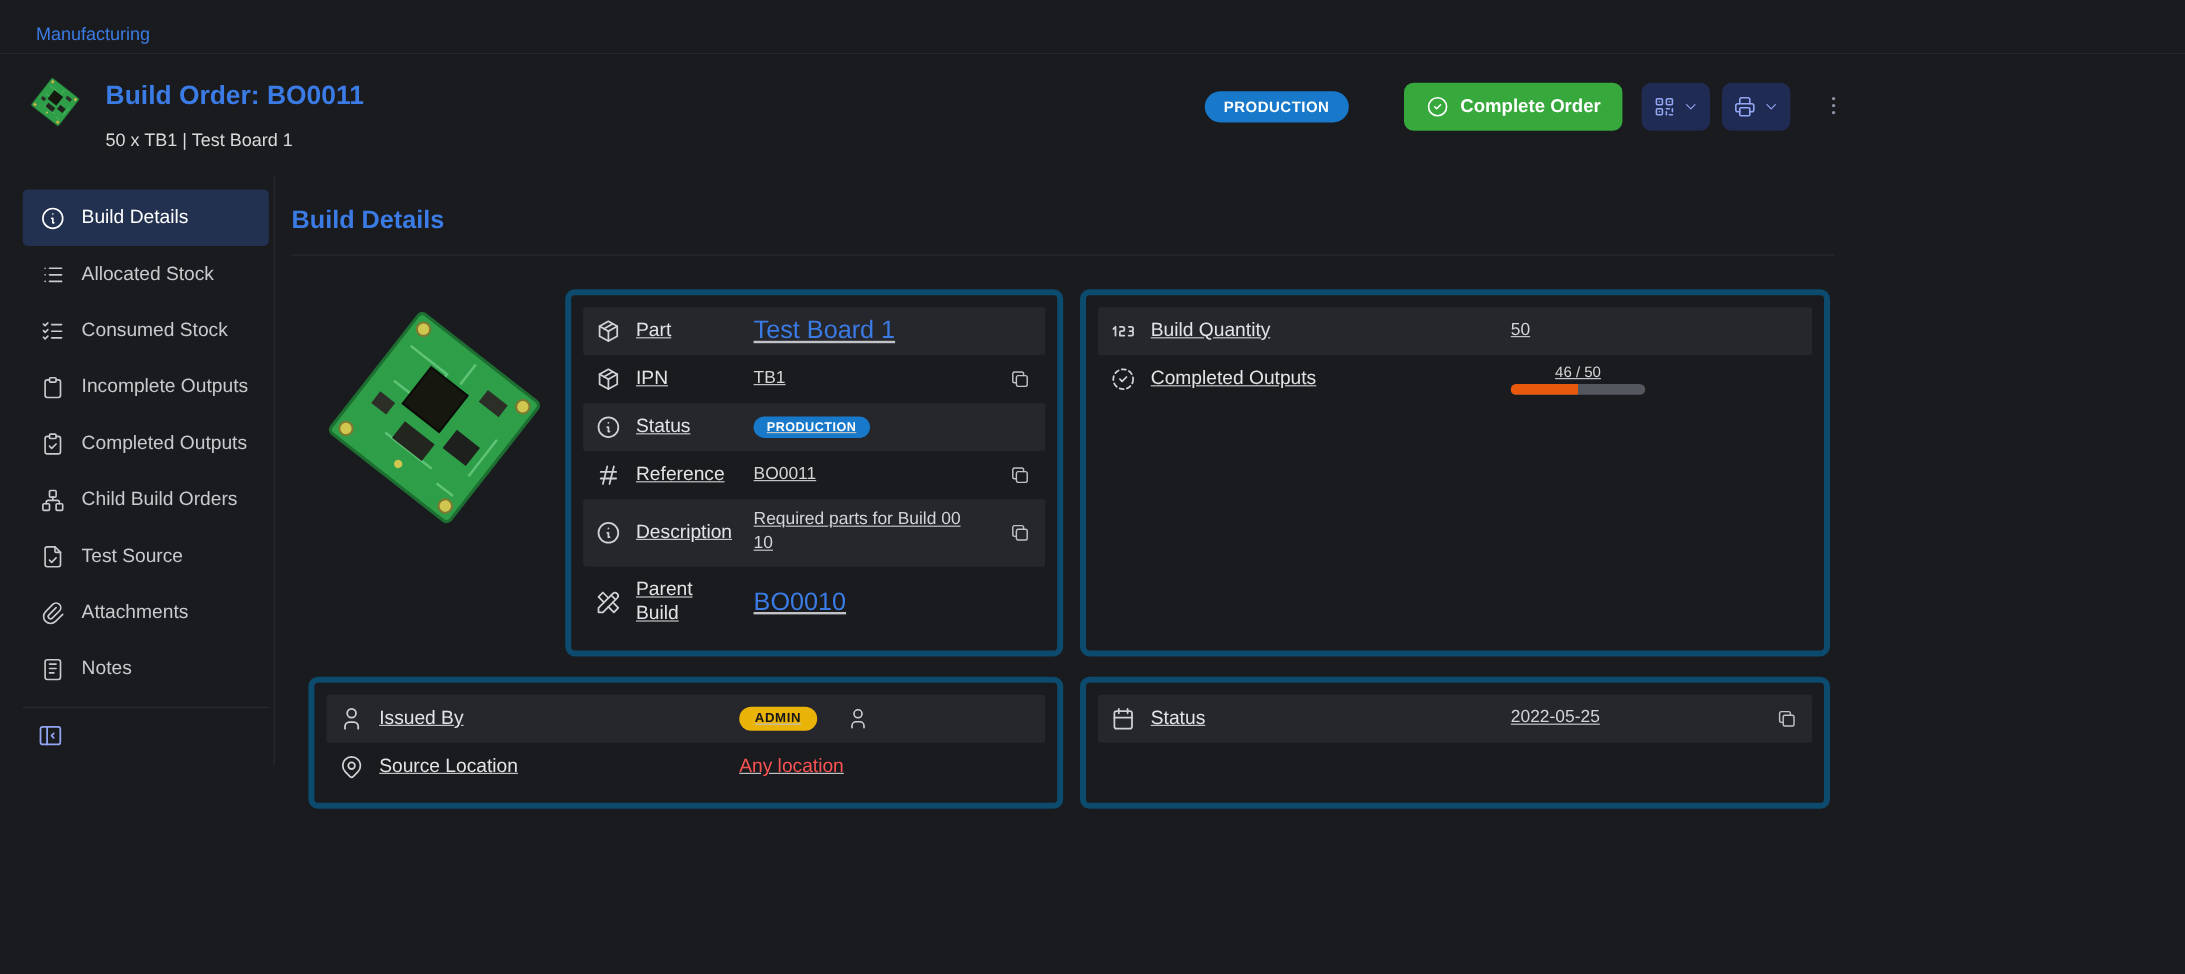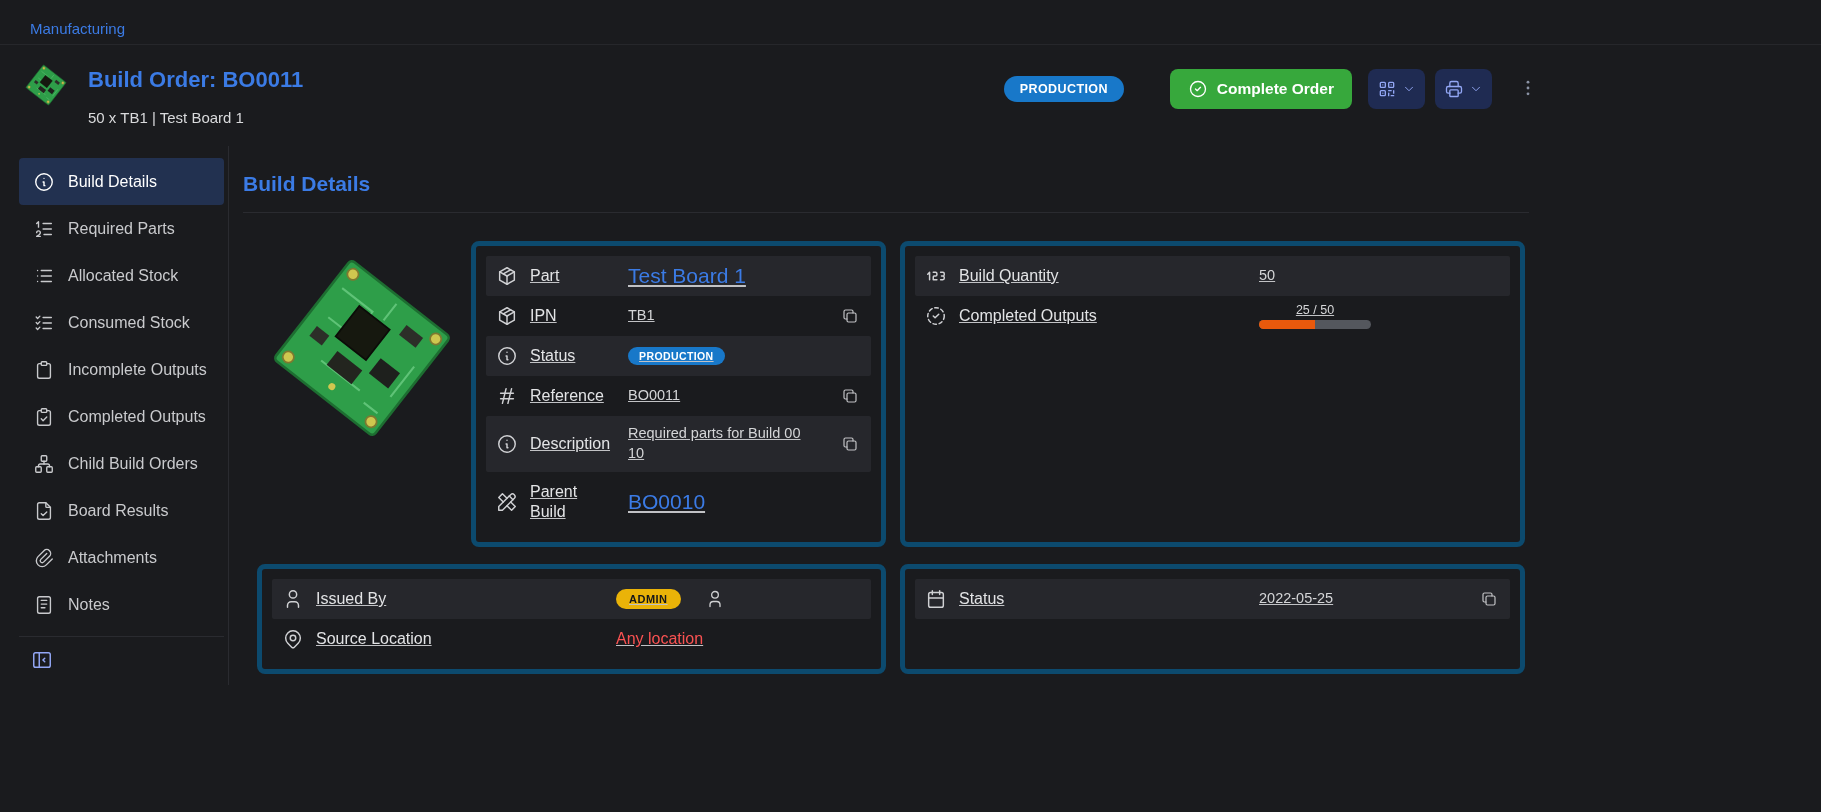--- a/index.html
+++ b/index.html
@@ -292,26 +292,20 @@
 <div class="layout">
   <aside class="sidebar">
     <div class="nav-item active">
       <svg class="ic ic22">
           <use href="#i-info"></use>
         </svg>
       <span class="nav-label">Build Details</span>
     </div>
     <div class="nav-item">
       <svg class="ic ic22">
-          <use href="#i-list-numbers"></use>
-        </svg>
-      <span class="nav-label">Required Parts</span>
-    </div>
-    <div class="nav-item">
-      <svg class="ic ic22">
           <use href="#i-list"></use>
         </svg>
       <span class="nav-label">Allocated Stock</span>
     </div>
     <div class="nav-item">
       <svg class="ic ic22">
           <use href="#i-list-check"></use>
         </svg>
       <span class="nav-label">Consumed Stock</span>
     </div>
@@ -330,21 +324,21 @@
     <div class="nav-item">
       <svg class="ic ic22">
           <use href="#i-sitemap"></use>
         </svg>
       <span class="nav-label">Child Build Orders</span>
     </div>
     <div class="nav-item">
       <svg class="ic ic22">
           <use href="#i-file-check"></use>
         </svg>
-      <span class="nav-label">Board Results</span>
+      <span class="nav-label">Test Source</span>
     </div>
     <div class="nav-item">
       <svg class="ic ic22">
           <use href="#i-paperclip"></use>
         </svg>
       <span class="nav-label">Attachments</span>
     </div>
     <div class="nav-item">
       <svg class="ic ic22">
           <use href="#i-notes"></use>
@@ -439,21 +433,21 @@
             </svg>
           <span class="tlabel">Build Quantity</span>
           <span class="tvalue">50</span>
         </div>
         <div class="trow">
           <svg class="ic ic22 ticon">
               <use href="#i-progress"></use>
             </svg>
           <span class="tlabel">Completed Outputs</span>
           <div class="progress-wrap">
-            <div class="progress-label">25 / 50</div>
+            <div class="progress-label">46 / 50</div>
             <div class="progress-track">
               <div class="progress-fill" style="width: 50%;"></div>
             </div>
           </div>
         </div>
       </section>
 
       <section class="card card-issue">
         <div class="trow striped">
           <svg class="ic ic22 ticon">

